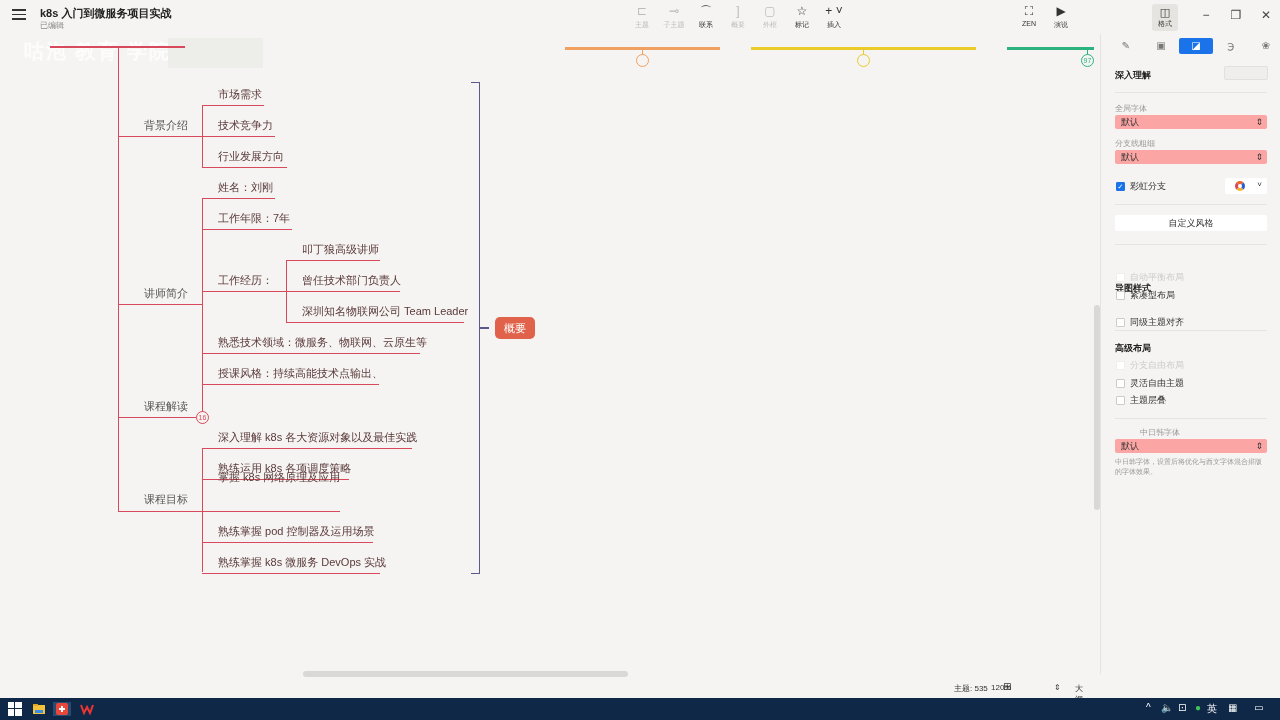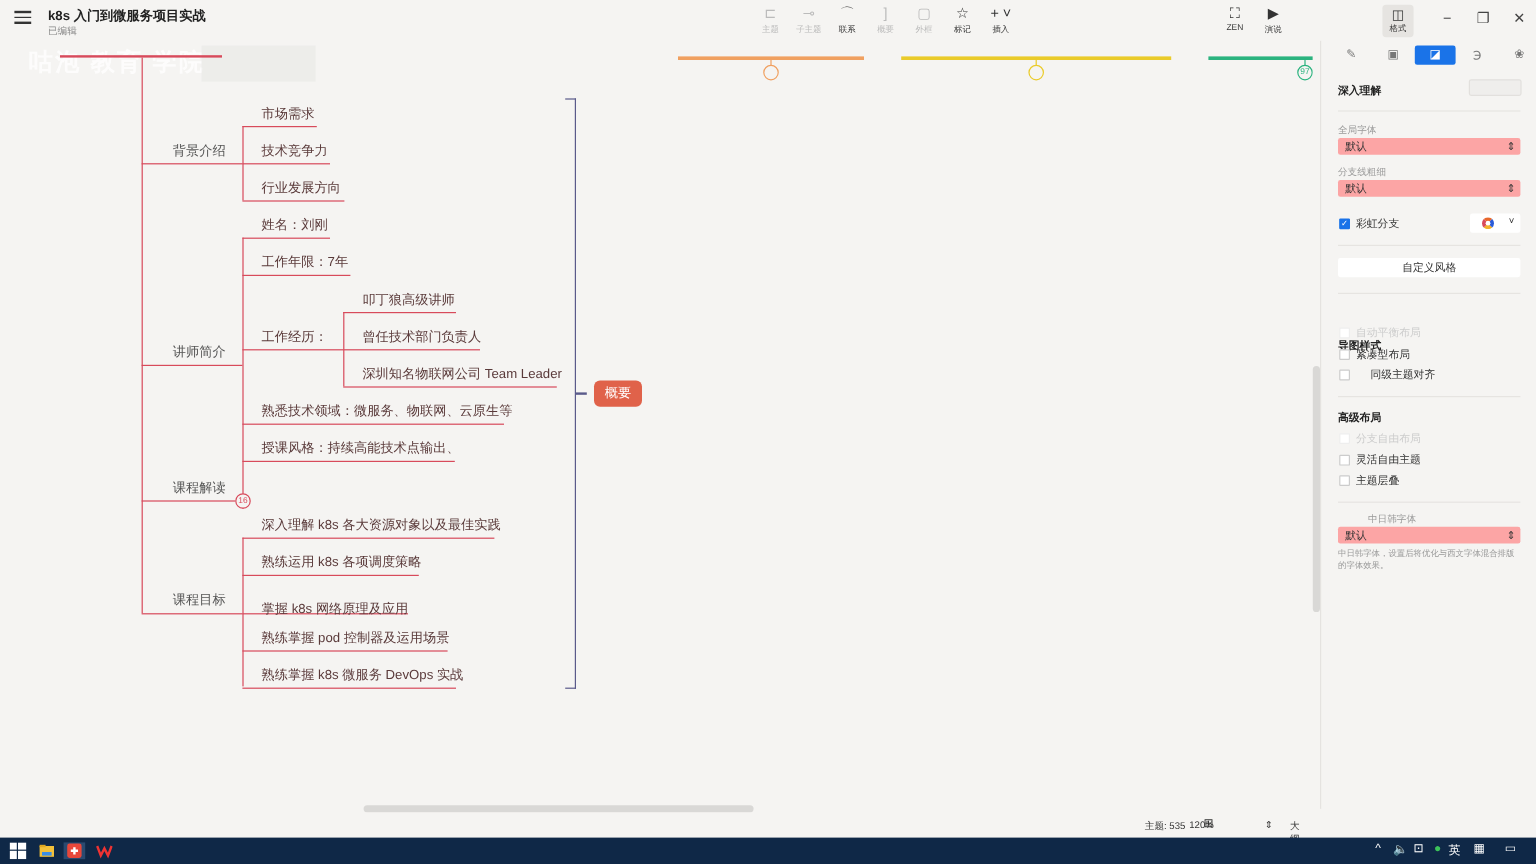--- a/index.html
+++ b/index.html
@@ -183,21 +183,21 @@
   <div class="count-badge" style="left:196px;top:377px;">16</div>
 
   <div class="line" style="left:118px;top:477px;width:84px;height:1px;"></div>
   <div class="node" style="left:144px;top:458px;">课程目标</div>
   <div class="line" style="left:202px;top:414px;width:1px;height:124px;"></div>
   <div class="line" style="left:202px;top:414px;width:210px;height:1px;"></div>
   <div class="node leaf" style="left:218px;top:396px;">深入理解 k8s 各大资源对象以及最佳实践</div>
   <div class="line" style="left:202px;top:445px;width:147px;height:1px;"></div>
   <div class="node leaf" style="left:218px;top:427px;">熟练运用 k8s 各项调度策略</div>
   <div class="line" style="left:202px;top:477px;width:138px;height:1px;"></div>
-  <div class="node leaf" style="left:218px;top:466px;">掌握 k8s 网络原理及应用</div>
+  <div class="node leaf" style="left:218px;top:436px;">掌握 k8s 网络原理及应用</div>
   <div class="line" style="left:202px;top:508px;width:171px;height:1px;"></div>
   <div class="node leaf" style="left:218px;top:490px;">熟练掌握 pod 控制器及运用场景</div>
   <div class="line" style="left:202px;top:539px;width:178px;height:1px;"></div>
   <div class="node leaf" style="left:218px;top:521px;">熟练掌握 k8s 微服务 DevOps 实战</div>
 
   <div class="summary-bracket" style="left:471px;top:48px;width:9px;height:492px;"></div>
   <div style="position:absolute;left:480px;top:293px;width:9px;height:1.5px;background:#5a5a8a"></div>
   <div class="summary-node" style="top:283px;">概要</div>
 
   <div class="top-branch" style="left:565px;top:13px;width:155px;background:#f0a060;"></div>
@@ -246,21 +246,21 @@
 
   <div class="p-heading" style="left:14px;top:220px;margin-top:28px;">导图样式</div>
   <div class="chk-row disabled" style="top:237px;">
       <span class="box"></span>
       <span>自动平衡布局</span>
     </div>
   <div class="chk-row" style="top:255px;">
       <span class="box"></span>
       <span>紧凑型布局</span>
     </div>
-  <div class="chk-row" style="top:272px;gap:12px;">
+  <div class="chk-row" style="top:282px;">
       <span class="box"></span>
       <span>同级主题对齐</span>
     </div>
   <div class="divider" style="top:296px;"></div>
 
   <div class="p-heading" style="left:14px;top:308px;">高级布局</div>
   <div class="chk-row disabled" style="top:325px;">
       <span class="box"></span>
       <span>分支自由布局</span>
     </div>

